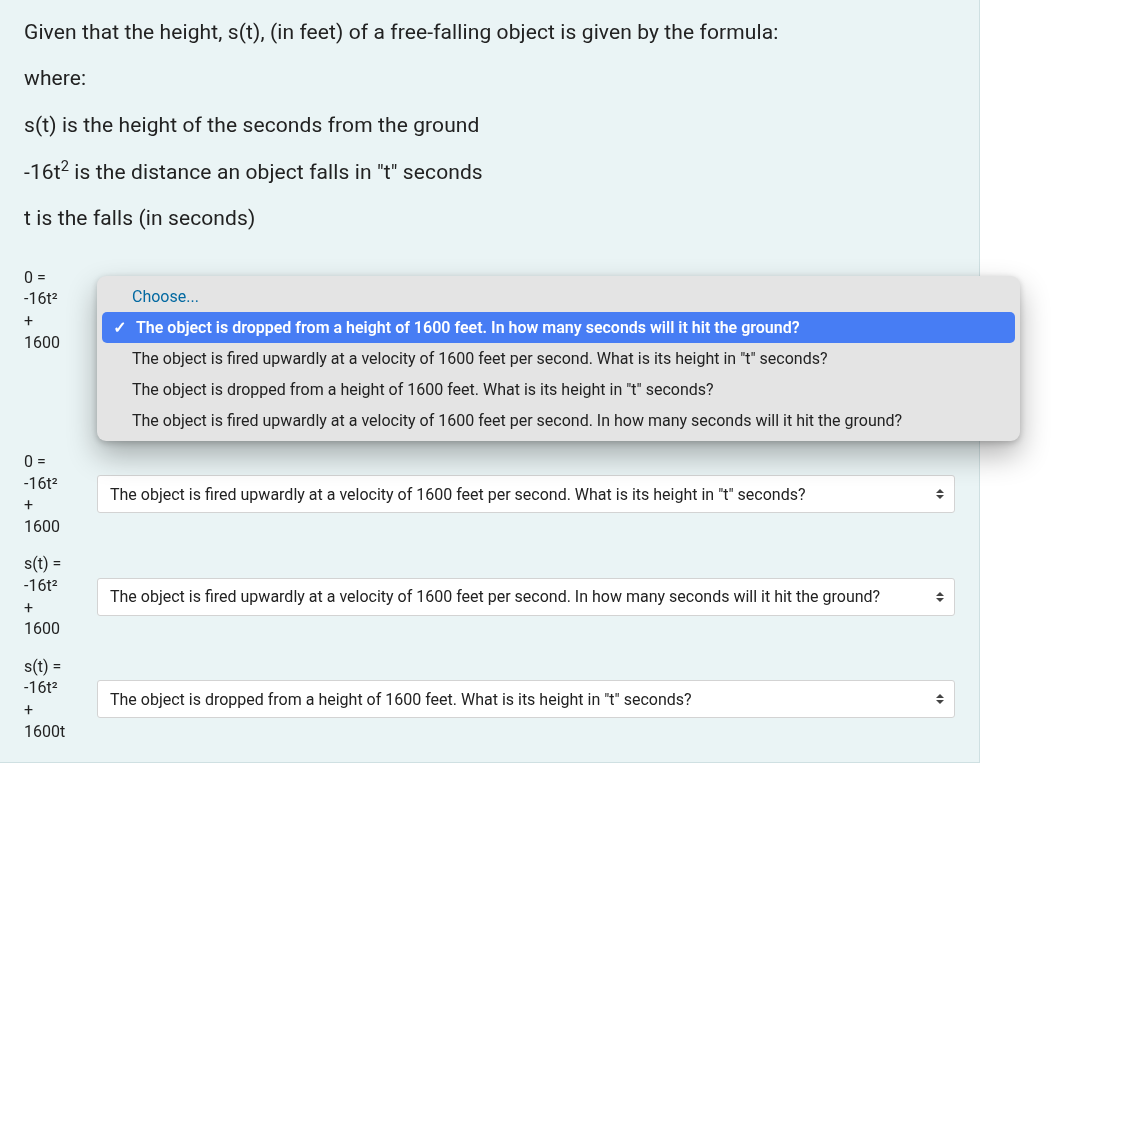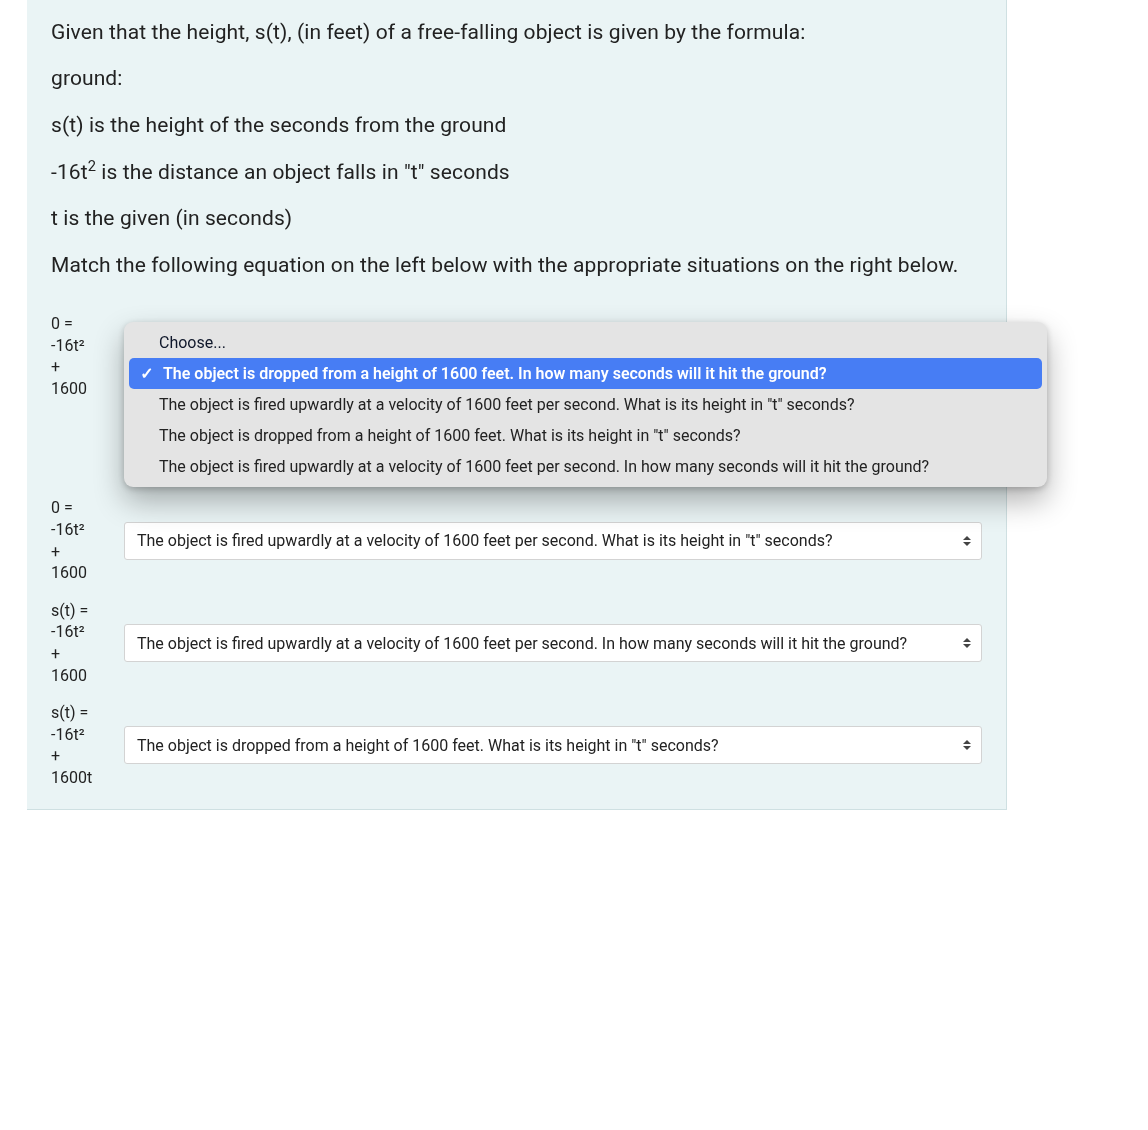--- a/index.html
+++ b/index.html
@@ -9,21 +9,20 @@
     color: #222;
     background: #fff;
   }
   .panel {
     width: 980px;
     background: #eaf4f5;
     border-right: 1px solid #cfe0e2;
     border-bottom: 1px solid #cfe0e2;
     padding: 18px 24px 20px 24px;
     box-sizing: border-box;
-    margin-left: 27px;
   }
   .prose p {
     margin: 0 0 18px 0;
     font-size: 21px;
     line-height: 1.35;
     letter-spacing: 0.1px;
   }
   sub { font-size: 0.7em; vertical-align: sub; }
   sup { font-size: 0.7em; vertical-align: super; }
 
@@ -92,21 +91,21 @@
   }
   .dropdown-popup .item {
     display: flex;
     align-items: center;
     padding: 6px 12px 6px 10px;
     border-radius: 5px;
     gap: 8px;
   }
   .dropdown-popup .item.placeholder {
     padding-left: 30px;
-    color: #0f172a;
+    color: #0369a1;
     align-items: flex-end;
   }
   .dropdown-popup .item.selected {
     background: #477df4;
     color: #fff;
     font-weight: 600;
   }
   .dropdown-popup .item .check {
     width: 16px;
     display: inline-flex;
@@ -116,25 +115,24 @@
     padding-left: 30px;
   }
 </style>
 </head>
 <body>
 
 <div class="panel">
 
   <div class="prose">
     <p>Given that the height, s(t), (in feet) of a free-falling object is given by the formula:</p>
-    <p>ground:</p>
+    <p>where:</p>
     <p>s(t) is the height of the seconds from the ground</p>
     <p>-16t<sup>2</sup> is the distance an object falls in "t" seconds</p>
-    <p>t is the given (in seconds)</p>
-    <p>Match the following equation on the left below with the appropriate situations on the right below.</p>
+    <p>t is the falls (in seconds)</p>
   </div>
 
   <div class="matching">
 
     <div class="row">
       <div class="equation">
         <div class="eq-line">0 =</div>
         <div class="eq-line">-16t²</div>
         <div class="eq-line">+</div>
         <div class="eq-line">1600</div>

